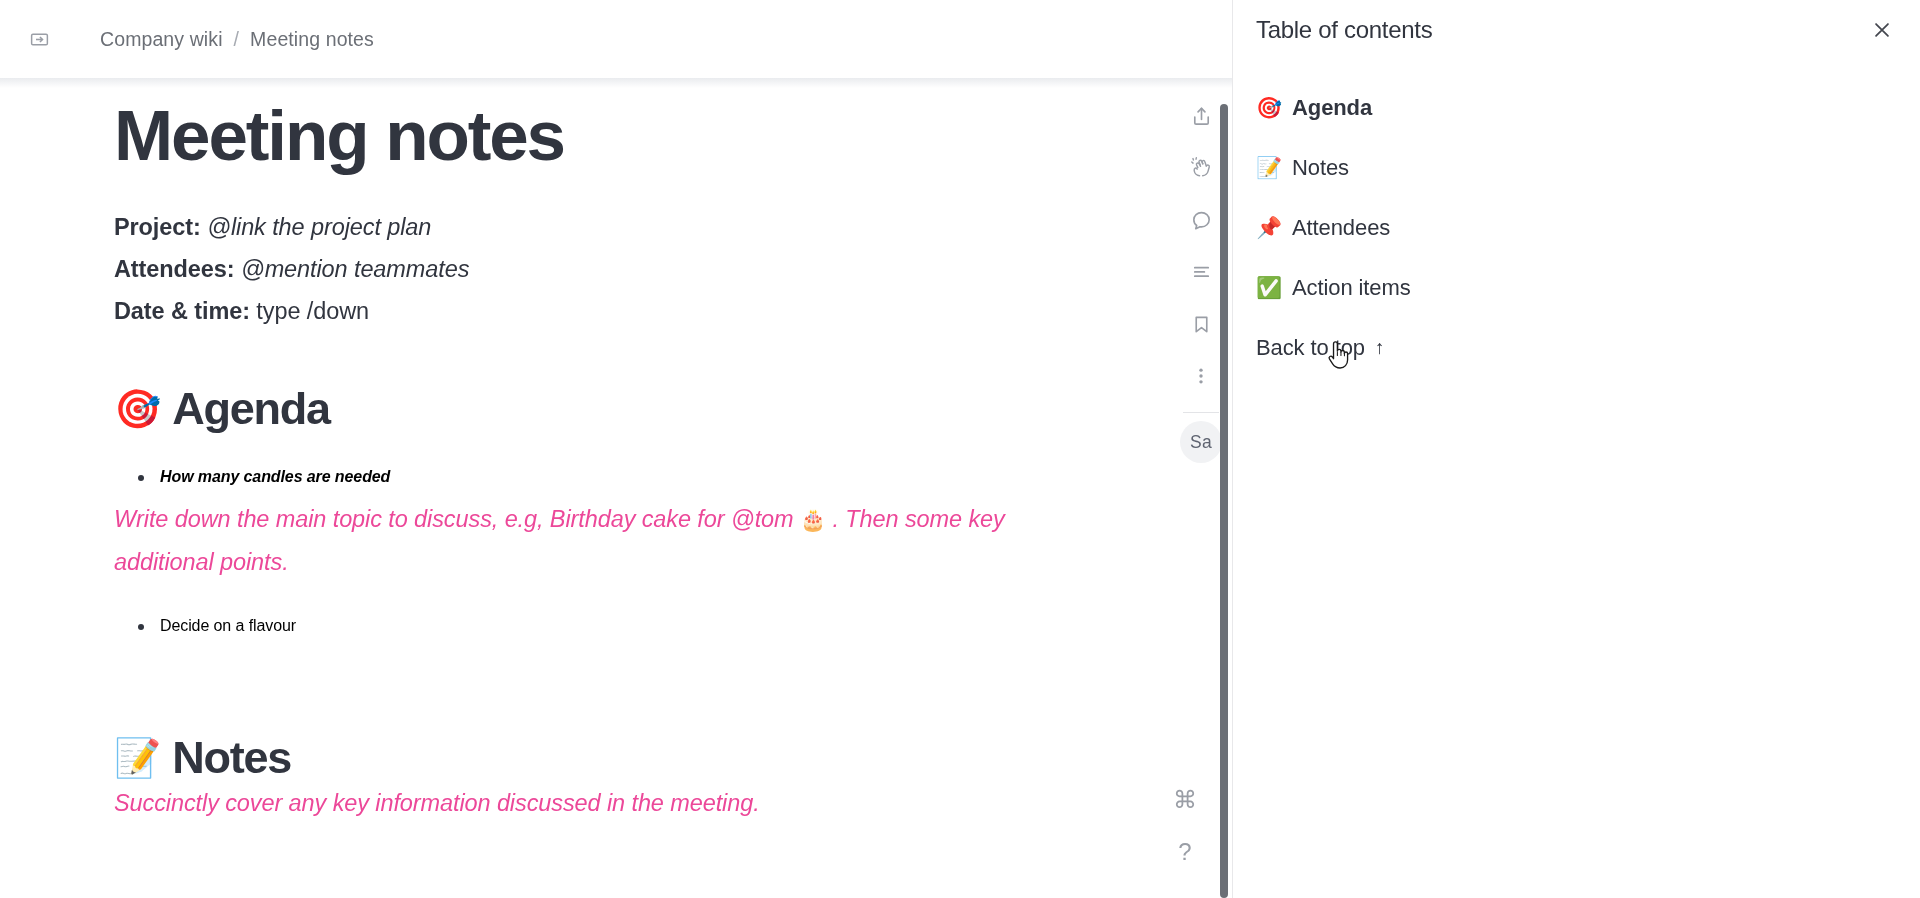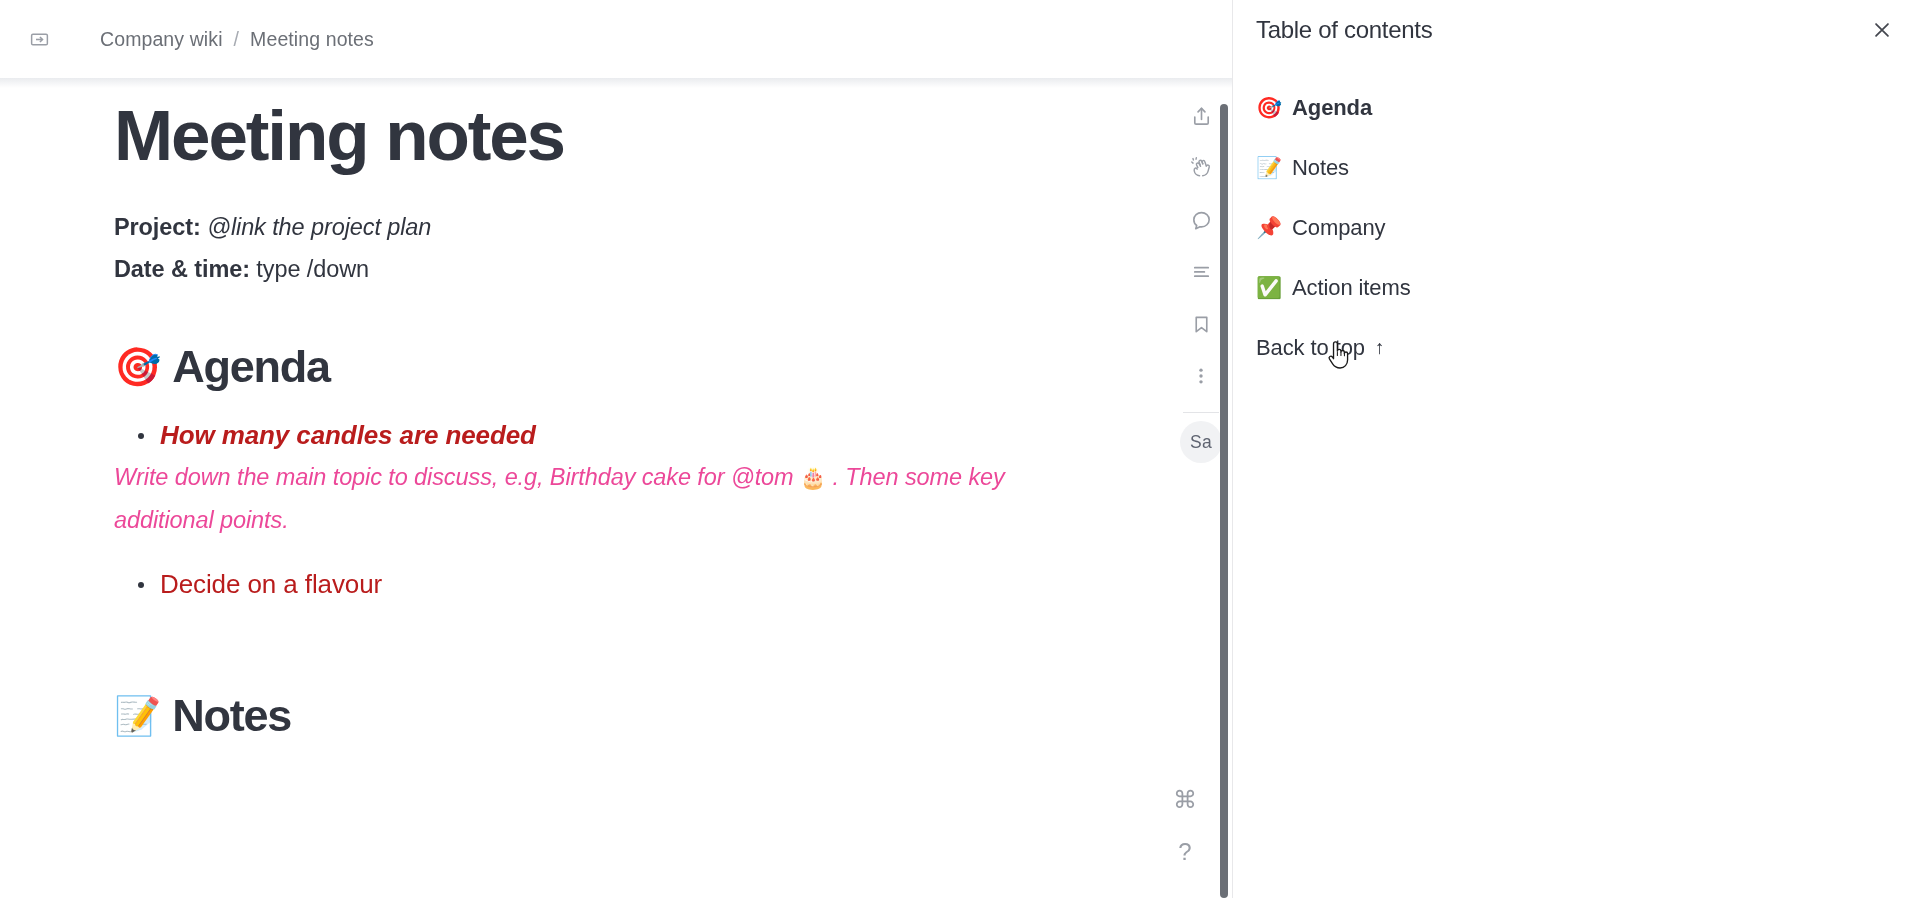--- a/index.html
+++ b/index.html
@@ -108,23 +108,23 @@
     display: inline-block;
   }
 
   ul.doc-list {
     margin: 22px 0 0 0;
     padding-left: 46px;
     list-style: none;
   }
   ul.doc-list li {
     position: relative;
-    font-size: 26px;
+    font-size: 16px;
     line-height: 42px;
-    color: #b91c1c;
+    color: #000000;
     letter-spacing: -0.1px;
   }
   ul.doc-list li::before {
     content: "";
     position: absolute;
     left: -22px;
     top: 19px;
     width: 6px; height: 6px;
     background: #31353f;
     border-radius: 50%;
@@ -317,20 +317,24 @@
     <div class="doc-scroll">
       <div class="doc-body">
 
         <h1 class="doc-title">Meeting notes</h1>
 
         <div class="meta-line">
           <span class="meta-label">Project:</span>
           <span class="meta-val-i">@link the project plan</span>
         </div>
         <div class="meta-line">
+          <span class="meta-label">Attendees:</span>
+          <span class="meta-val-i">@mention teammates</span>
+        </div>
+        <div class="meta-line">
           <span class="meta-label">Date &amp; time:</span>
           <span class="meta-val">type /down</span>
         </div>
 
         <h2 class="section">
           <span class="emo">🎯</span>
           <span>Agenda</span>
         </h2>
 
         <ul class="doc-list">
@@ -345,20 +349,21 @@
 
         <ul class="doc-list">
           <li>Decide on a flavour</li>
         </ul>
 
         <h2 class="section" style="margin-top:86px;">
           <span class="emo">📝</span>
           <span>Notes</span>
         </h2>
 
+        <p class="doc-para para-after-notes">Succinctly cover any key information discussed in the meeting.</p>
 
       </div>
     </div>
 
     <div class="rail">
       <div class="rail-btn">
         <svg width="23" height="23" viewBox="0 0 24 24" fill="none" stroke="#9a9ea6" stroke-width="1.7" stroke-linecap="round" stroke-linejoin="round">
           <path d="M12 15V3.5"></path>
           <path d="M8.4 7.1 12 3.5l3.6 3.6"></path>
           <path d="M5 12.5v6.2a1.3 1.3 0 0 0 1.3 1.3h11.4a1.3 1.3 0 0 0 1.3-1.3v-6.2"></path>
@@ -422,21 +427,21 @@
       <div class="toc-item active">
         <span class="emo-toc">🎯</span>
         <span class="toc-label">Agenda</span>
       </div>
       <div class="toc-item">
         <span class="emo-toc">📝</span>
         <span class="toc-label">Notes</span>
       </div>
       <div class="toc-item">
         <span class="emo-toc">📌</span>
-        <span class="toc-label">Company</span>
+        <span class="toc-label">Attendees</span>
       </div>
       <div class="toc-item">
         <span class="emo-toc">✅</span>
         <span class="toc-label">Action items</span>
       </div>
       <div class="toc-back">
         <span>Back to top</span>
         <span class="arrow-up">↑</span>
       </div>
     </div>

